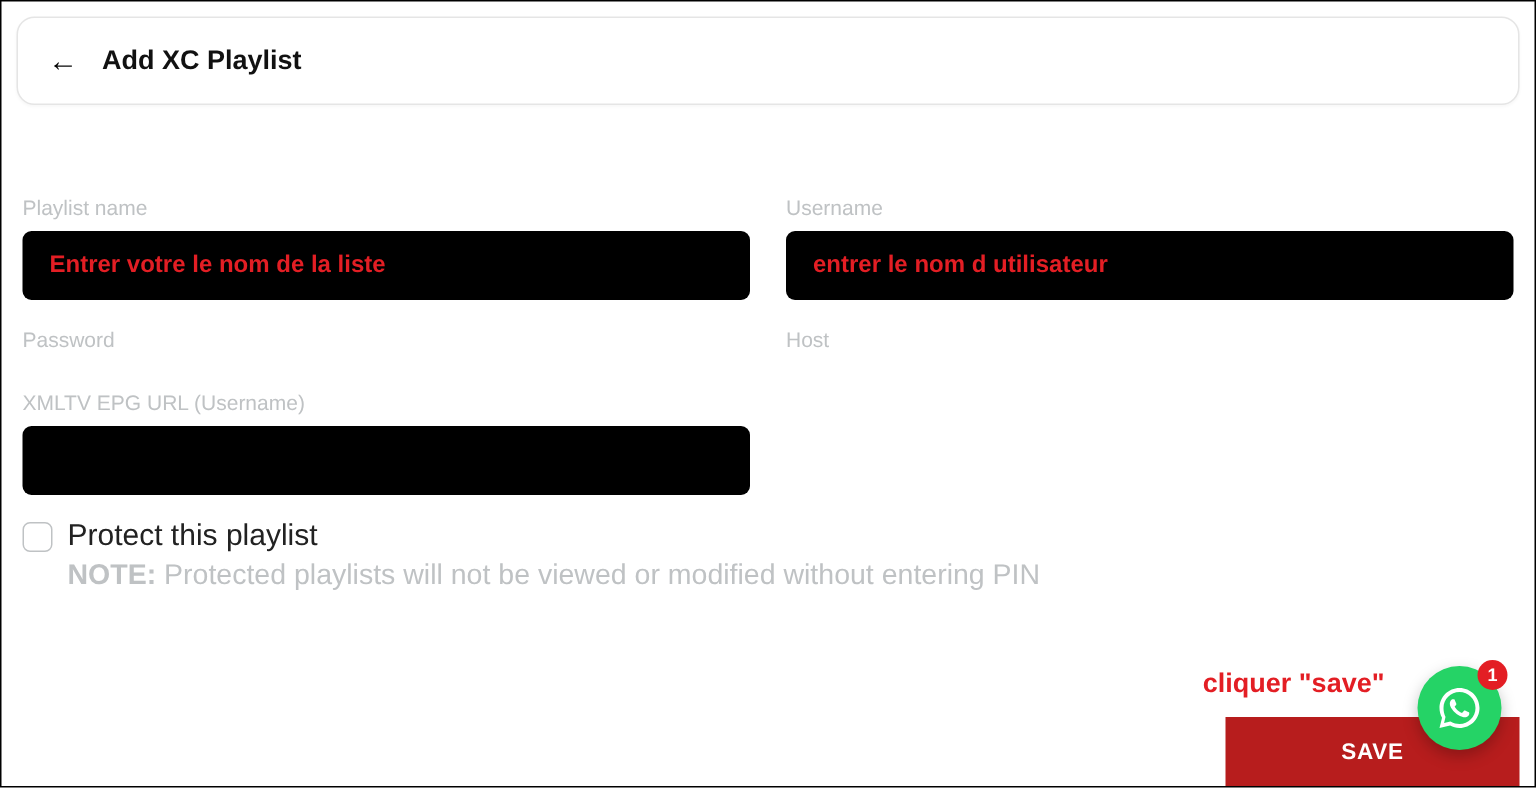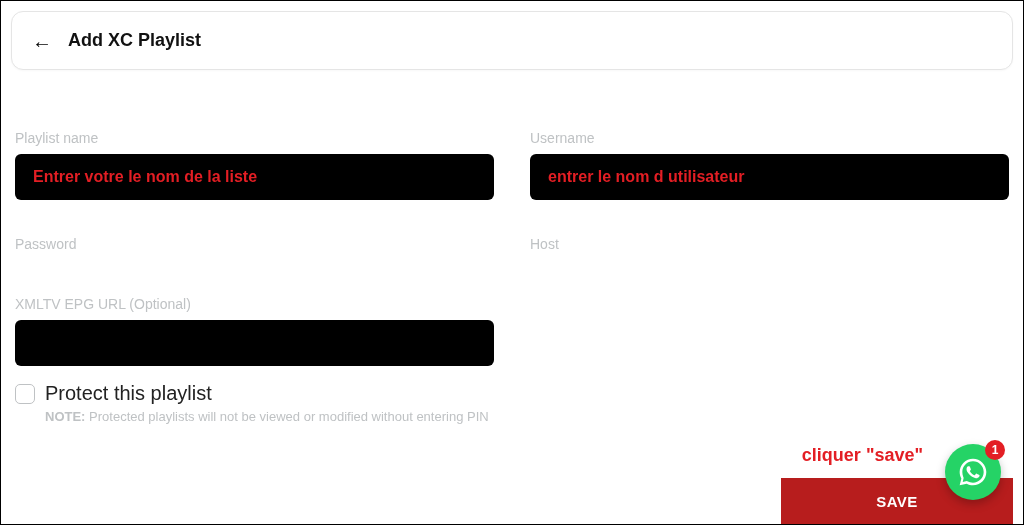--- a/index.html
+++ b/index.html
@@ -33,21 +33,20 @@
       font-size: 18px;
       font-weight: 700;
       color: #111;
     }
     .form-grid {
       display: grid;
       grid-template-columns: 1fr 1fr;
       column-gap: 24px;
       row-gap: 18px;
       padding: 60px 14px 0 14px;
-      gap: 36px;
     }
     .field { display: flex; flex-direction: column; }
     .field-label {
       font-size: 14px;
       color: #bfc2c4;
       margin-bottom: 8px;
       font-weight: 400;
     }
     .input-box {
       background: #000000;
@@ -76,37 +75,37 @@
       border-radius: 5px;
       background: #fff;
       cursor: pointer;
     }
     .protect-label {
       font-size: 20px;
       color: #222;
     }
     .note-row {
       padding: 4px 14px 0 44px;
-      font-size: 13px;
+      font-size: 19px;
       color: #bfc2c4;
     }
     .note-bold { color: #bfc2c4; font-weight: 600; }
     .save-hint {
       position: absolute;
       right: 100px;
       bottom: 58px;
       color: #e31e24;
       font-weight: 700;
       font-size: 18px;
     }
     .save-btn {
       position: absolute;
       right: 10px;
       bottom: 0;
-      width: 232px;
+      width: 196px;
       height: 46px;
       background: #b71d1d;
       color: #fff;
       font-weight: 700;
       font-size: 15px;
       letter-spacing: 0.5px;
       border: none;
       display: flex;
       align-items: center;
       justify-content: center;
@@ -163,21 +162,21 @@
       <span class="red-text">entrer le nom d utilisateur</span>
     </div>
   </div>
   <div class="field">
     <span class="field-label">Password</span>
   </div>
   <div class="field">
     <span class="field-label">Host</span>
   </div>
   <div class="field half-width">
-    <span class="field-label">XMLTV EPG URL (Optional)</span>
+    <span class="field-label">XMLTV EPG URL (Username)</span>
     <div class="input-box">
       <span class="red-text"></span>
     </div>
   </div>
 </div>
 
 <div class="protect-row">
   <div class="checkbox"></div>
   <span class="protect-label">Protect this playlist</span>
 </div>

